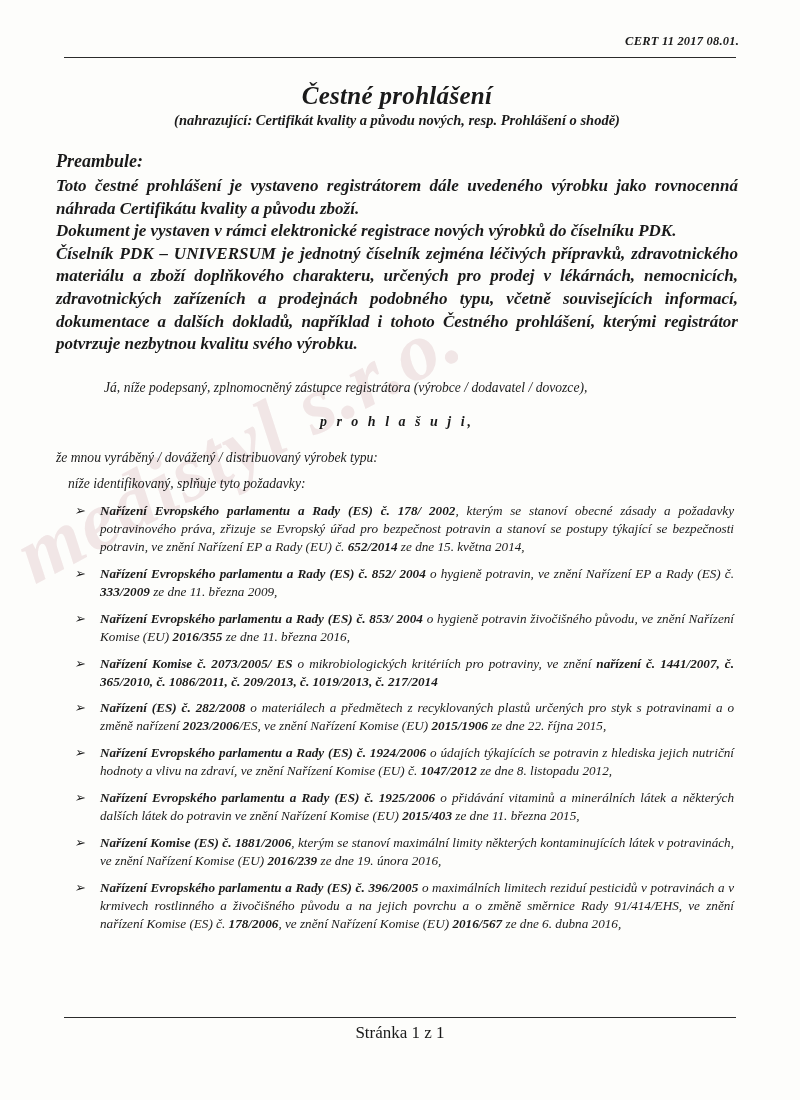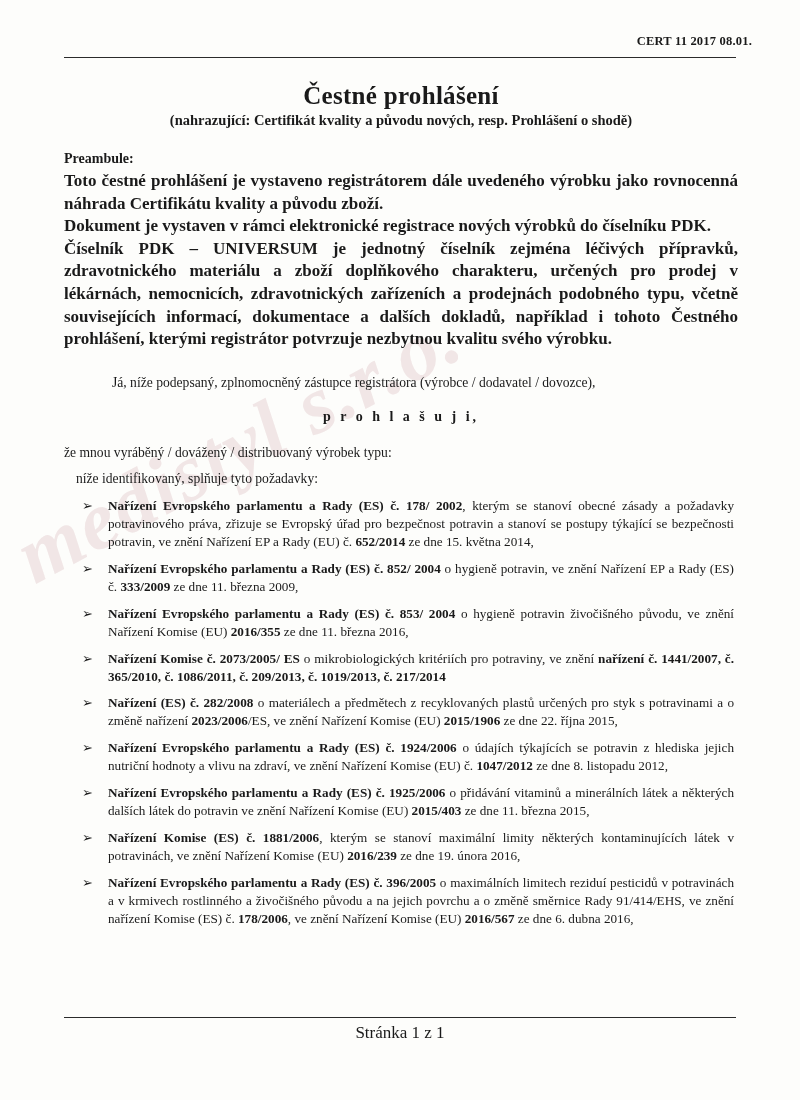--- a/index.html
+++ b/index.html
@@ -33,23 +33,24 @@
     letter-spacing: 2px;
     white-space: nowrap;
     opacity: 0.85;
   }
   .content {
     position: absolute;
     left: 0; top: 0; right: 0; bottom: 0;
   }
   .header-code {
     position: absolute;
-    right: 48px;
+    right: 61px;
     top: 34px;
     font-size: 12.5px;
+    font-style: italic;
     font-weight: bold;
     letter-spacing: 0.2px;
   }
   .rule-top {
     position: absolute;
     left: 64px;
     right: 64px;
     top: 57px;
     border-top: 1.6px solid #2b2b2b;
   }
@@ -62,39 +63,40 @@
   }
   .footer {
     position: absolute;
     left: 0; right: 0;
     bottom: 57px;
     text-align: center;
     font-size: 17px;
   }
   .body-area {
     position: absolute;
-    left: 64px;
+    left: 56px;
     right: 62px;
     top: 72px;
+    font-style: italic;
   }
   h1.title {
     margin: 10px 0 2px;
     text-align: center;
     font-size: 25px;
     font-weight: bold;
     letter-spacing: 0.3px;
   }
   .subtitle {
     text-align: center;
     font-size: 14.5px;
     font-weight: bold;
     margin-bottom: 22px;
   }
   .preamble-head {
-    font-size: 14px;
+    font-size: 18px;
     font-weight: bold;
     margin: 10px 0 3px;
   }
   .preamble-body {
     font-size: 17px;
     font-weight: bold;
     line-height: 1.33;
     text-align: justify;
     margin-bottom: 24px;
   }

